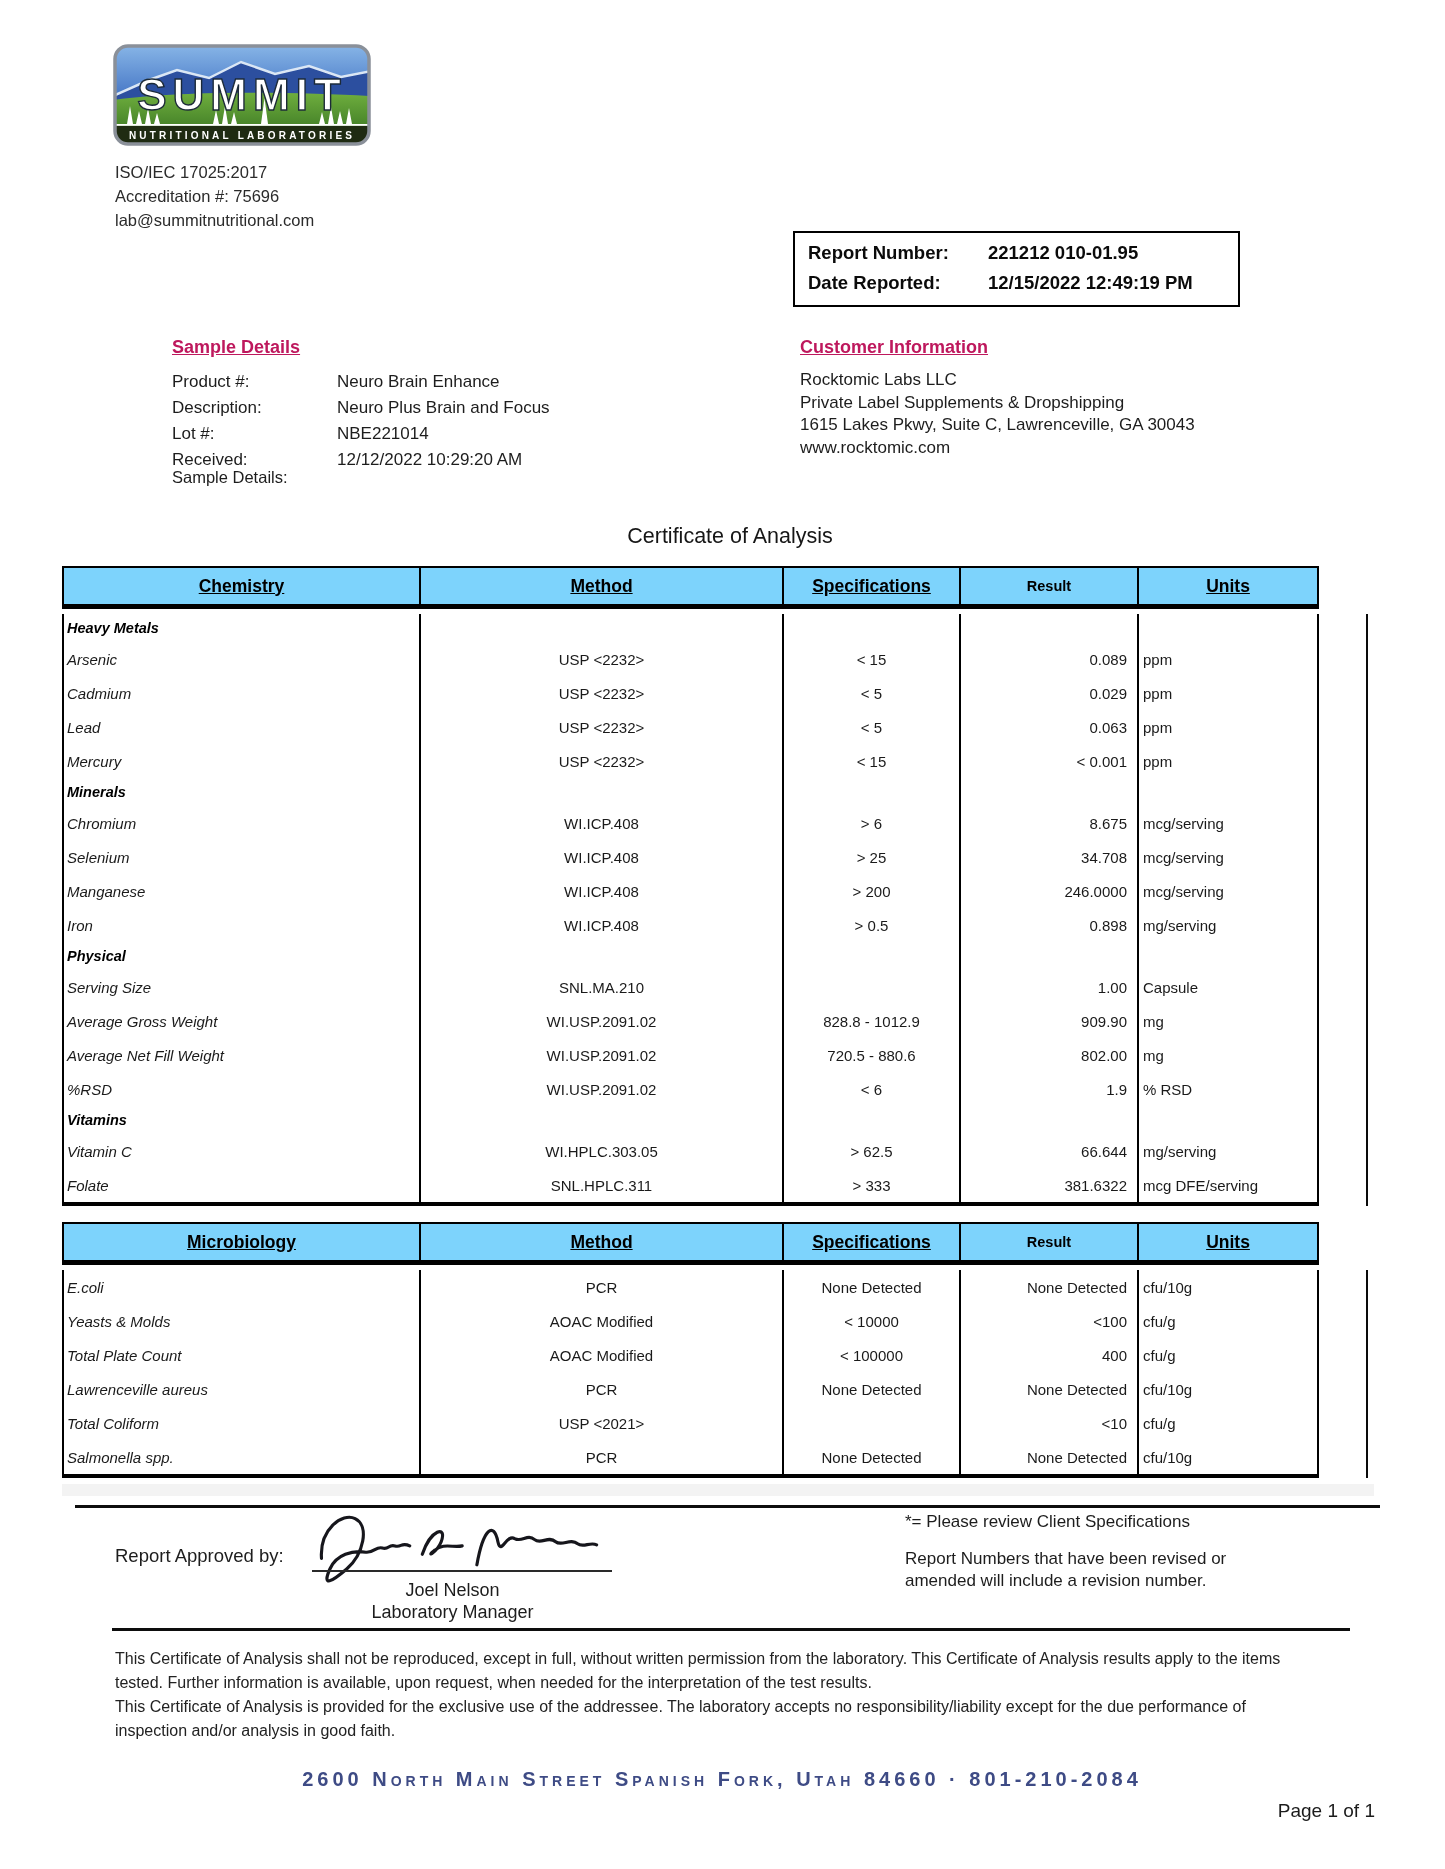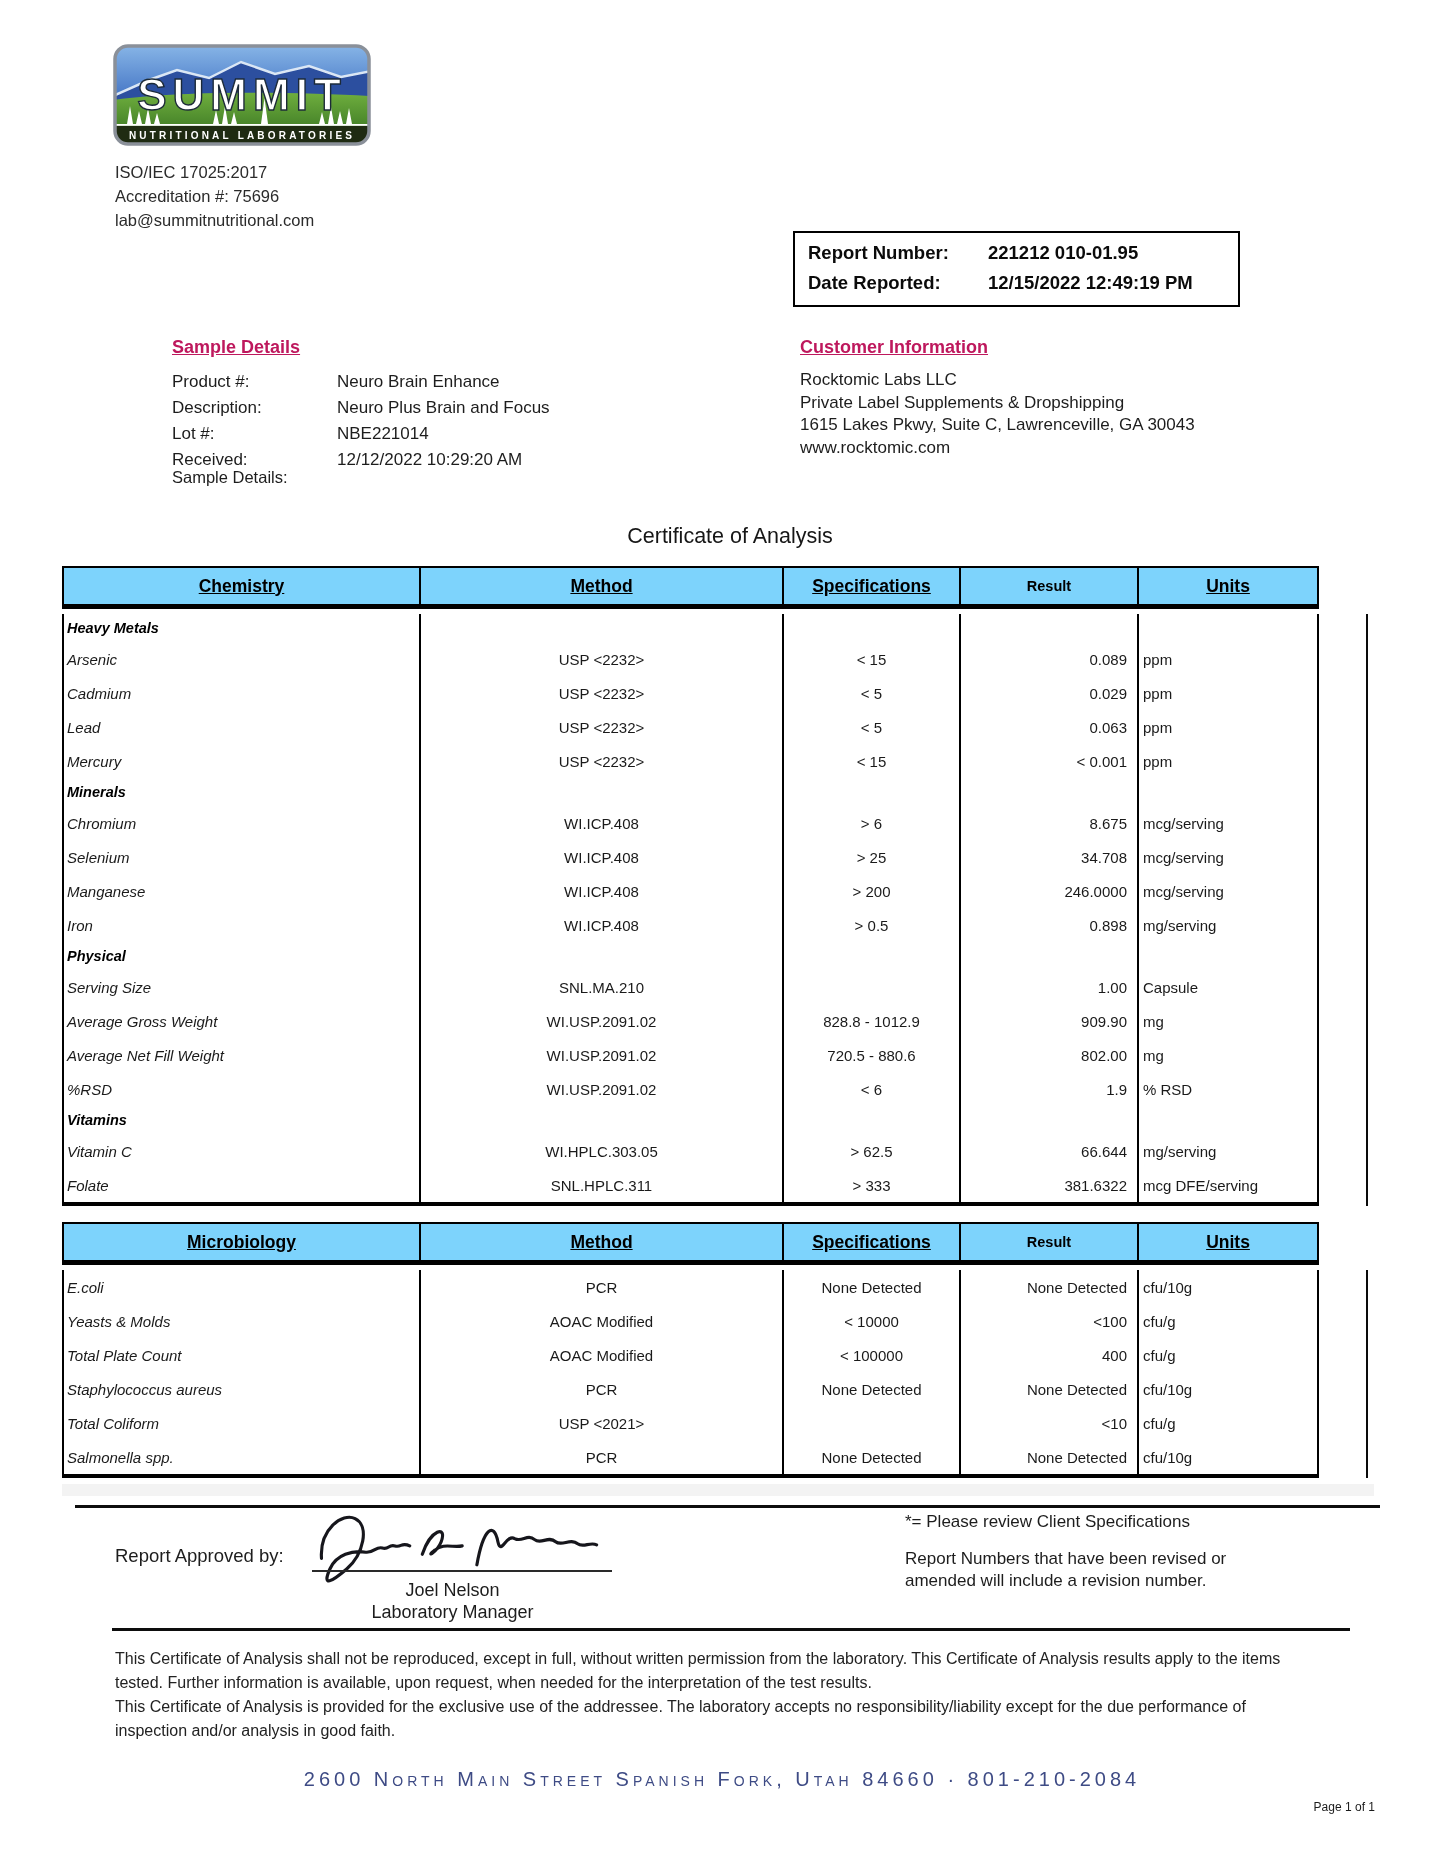--- a/index.html
+++ b/index.html
@@ -47,22 +47,22 @@
   .approved-label{position:absolute;left:115px;top:1545px;font-size:18.5px;}
   .sig-svg{position:absolute;left:298px;top:1506px;}
   .sig-line{position:absolute;left:312px;top:1570px;width:300px;height:2px;background:#2a2a2a;}
   .sig-name{position:absolute;left:330px;top:1580px;width:245px;text-align:center;font-size:18px;}
   .sig-title{position:absolute;left:305px;top:1602px;width:295px;text-align:center;font-size:18px;}
   .note-star{position:absolute;left:905px;top:1512px;font-size:17px;}
   .note-rev{position:absolute;left:905px;top:1548px;width:332px;font-size:17px;line-height:21.5px;}
   
   .disclaimer{position:absolute;left:115px;top:1647px;width:1200px;font-size:16px;line-height:24px;color:#222;}
   .footer-address{position:absolute;left:62px;top:1768px;width:1320px;text-align:center;
-    font-variant:small-caps;font-weight:normal;font-size:20px;letter-spacing:4px;color:#3e4b85;}
-  .page-num{position:absolute;left:62px;top:1800px;width:1313px;text-align:right;font-size:12px;color:#1b1b1b;}
+    font-variant:small-caps;font-weight:bold;font-size:20px;letter-spacing:4px;color:#3e4b85;}
+  .page-num{position:absolute;left:62px;top:1800px;width:1313px;text-align:right;font-size:19px;color:#1b1b1b;}
 </style>
 </head>
 <body>
 
 <div class="page">
 
   <div class="logo-wrap">
     <svg width="258" height="102" viewBox="0 0 258 102">
       <defs>
         <linearGradient id="sky" x1="0" y1="0" x2="0" y2="1">
@@ -287,21 +287,21 @@
         <div class="cell c0 d">Yeasts &amp; Molds</div>
         <div class="cell c1 d">AOAC Modified</div>
         <div class="cell c2 d">&lt; 10000</div>
         <div class="cell c3 d">&lt;100</div>
         <div class="cell c4 d">cfu/g</div>
         <div class="cell c0 d">Total Plate Count</div>
         <div class="cell c1 d">AOAC Modified</div>
         <div class="cell c2 d">&lt; 100000</div>
         <div class="cell c3 d">400</div>
         <div class="cell c4 d">cfu/g</div>
-        <div class="cell c0 d">Staphylococcus aureus</div>
+        <div class="cell c0 d">Lawrenceville aureus</div>
         <div class="cell c1 d">PCR</div>
         <div class="cell c2 d">None Detected</div>
         <div class="cell c3 d">None Detected</div>
         <div class="cell c4 d">cfu/10g</div>
         <div class="cell c0 d">Total Coliform</div>
         <div class="cell c1 d">USP &lt;2021&gt;</div>
         <div class="cell c2 d"></div>
         <div class="cell c3 d">&lt;10</div>
         <div class="cell c4 d">cfu/g</div>
         <div class="cell c0 d">Salmonella spp.</div>

